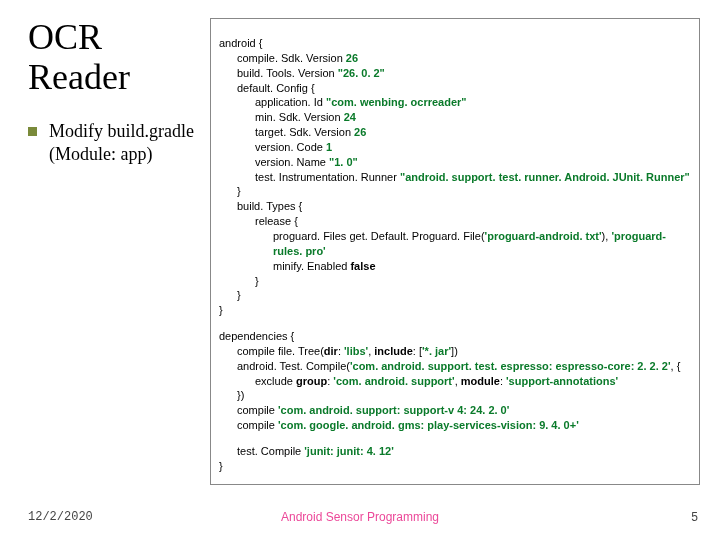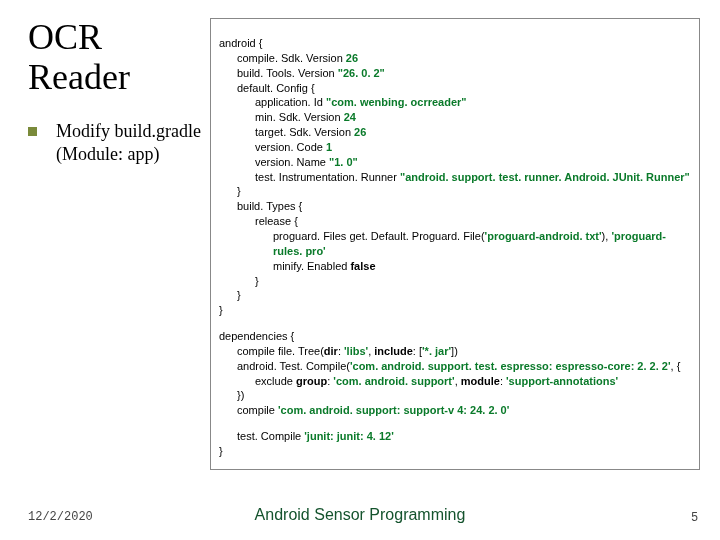--- a/index.html
+++ b/index.html
@@ -10,42 +10,42 @@
     position:relative;box-sizing:border-box;
   }
   .slide{width:720px;height:540px;position:relative;box-sizing:border-box}
   .title{
     position:absolute;left:28px;top:18px;width:170px;
     font-family:"Times New Roman",serif;font-size:36px;line-height:1.1;
     color:#000;font-weight:400;
   }
   .bullet-row{
     position:absolute;left:28px;top:120px;width:180px;
-    display:flex;align-items:flex-start;gap:19px;
+    display:flex;align-items:flex-start;gap:12px;
   }
   .bullet-row .sq{
     width:9px;height:9px;background:#7a8a3a;margin-top:7px;flex:0 0 auto;
   }
   .bullet-row .txt{
     font-family:"Times New Roman",serif;font-size:18px;line-height:1.25;
   }
   .codebox{
     position:absolute;left:210px;top:18px;right:20px;
     border:1px solid #888;padding:6px 8px 10px 8px;
     font-family:Arial,Helvetica,sans-serif;font-size:11px;line-height:1.35;
   }
   .codebox .ln{white-space:pre-wrap;word-break:break-word}
   .kw{font-weight:700}
   .s{color:#0a7a2a;font-weight:700}
   .footer-date{
     position:absolute;left:28px;bottom:16px;font-size:12px;color:#444;font-family:Liberation Mono, monospace;
   }
   .footer-title{
     position:absolute;left:0;right:0;bottom:16px;text-align:center;
-    font-size:16px;color:#14532d;
+    font-size:12px;color:#ec4899;
   }
   .footer-num{
     position:absolute;right:22px;bottom:16px;font-size:12px;color:#444;
   }
   .i1{padding-left:18px}
   .i2{padding-left:36px}
   .i3{padding-left:54px}
   .sp{height:11px}
 </style>
 </head>
@@ -80,20 +80,21 @@
     <div class="ln i2">}</div>
     <div class="ln i1">}</div>
     <div class="ln">}</div>
     <div class="sp"></div>
     <div class="ln">dependencies {</div>
     <div class="ln i1"><span>compile file. Tree(</span><span class="kw">dir</span><span>: </span><span class="s">'libs'</span><span>, </span><span class="kw">include</span><span>: [</span><span class="s">'*. jar'</span><span>])</span></div>
     <div class="ln i1"><span>android. Test. Compile(</span><span class="s">'com. android. support. test. espresso: espresso-core: 2. 2. 2'</span><span>, {</span></div>
     <div class="ln i2"><span>exclude </span><span class="kw">group</span><span>: </span><span class="s">'com. android. support'</span><span>, </span><span class="kw">module</span><span>: </span><span class="s">'support-annotations'</span></div>
     <div class="ln i1">})</div>
     <div class="ln i1"><span>compile </span><span class="s">'com. android. support: support-v 4: 24. 2. 0'</span></div>
+    <div class="ln i1"><span>compile </span><span class="s">'com. google. android. gms: play-services-vision: 9. 4. 0+'</span></div>
     <div class="sp"></div>
     <div class="ln i1"><span>test. Compile </span><span class="s">'junit: junit: 4. 12'</span></div>
     <div class="ln">}</div>
   </div>
 
   <div class="footer-date">12/2/2020</div>
   <div class="footer-title">Android Sensor Programming</div>
   <div class="footer-num">5</div>
 </div>
 

